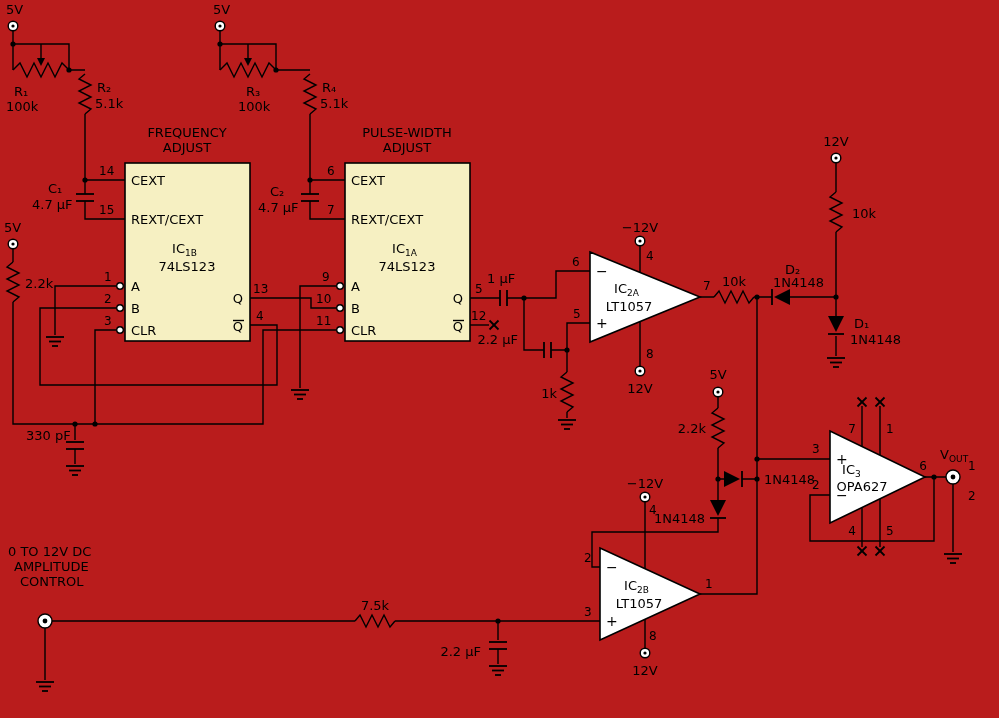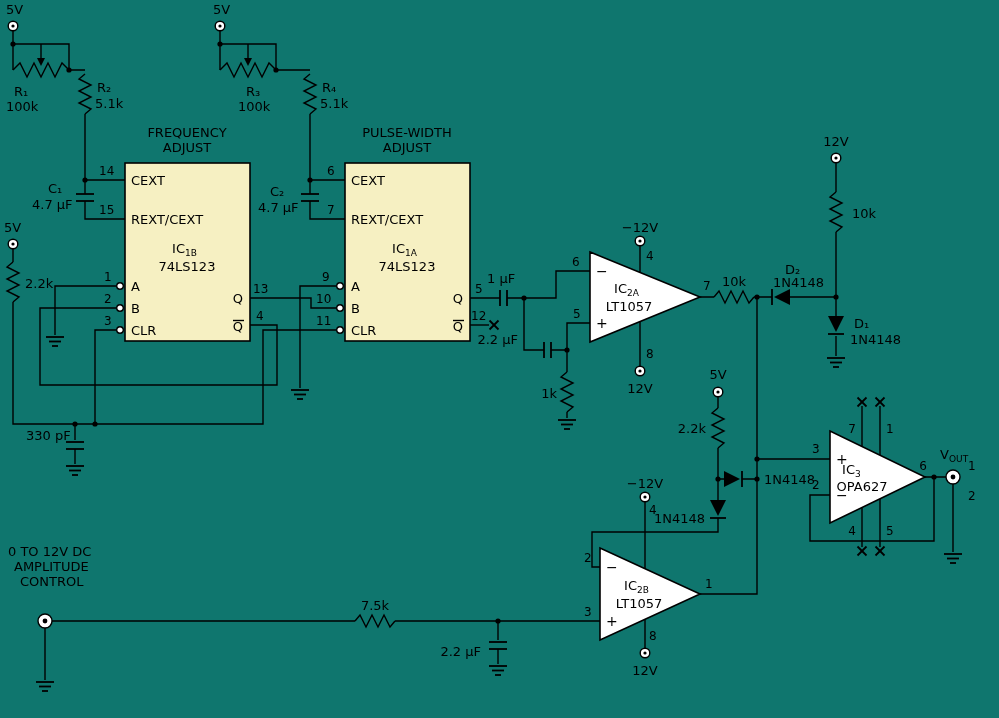--- a/index.html
+++ b/index.html
@@ -1,16 +1,16 @@
 <!DOCTYPE html>
 <html><head>
 <meta charset="utf-8">
 <style>
   html,body{margin:0;padding:0;background:#fff}
-  .stage{position:relative;width:999px;height:718px;background:#0f766e;overflow:hidden}
+  .stage{position:relative;width:999px;height:718px;background:#b91c1c;overflow:hidden}
   svg text{font-family:"DejaVu Sans","Liberation Sans",sans-serif;font-size:13px;fill:#000}
   svg .pin{font-size:12px}
   svg .sub{font-size:9px}
   svg .pm{font-size:14px}
   svg .mid{text-anchor:middle}
   svg .end{text-anchor:end}
   .w{stroke:#000;stroke-width:1.4;fill:none}
   .w2{stroke:#000;stroke-width:1.8;fill:none}
   .box{stroke:#000;stroke-width:1.6}
   .tri{fill:#fff;stroke:#000;stroke-width:1.6}

